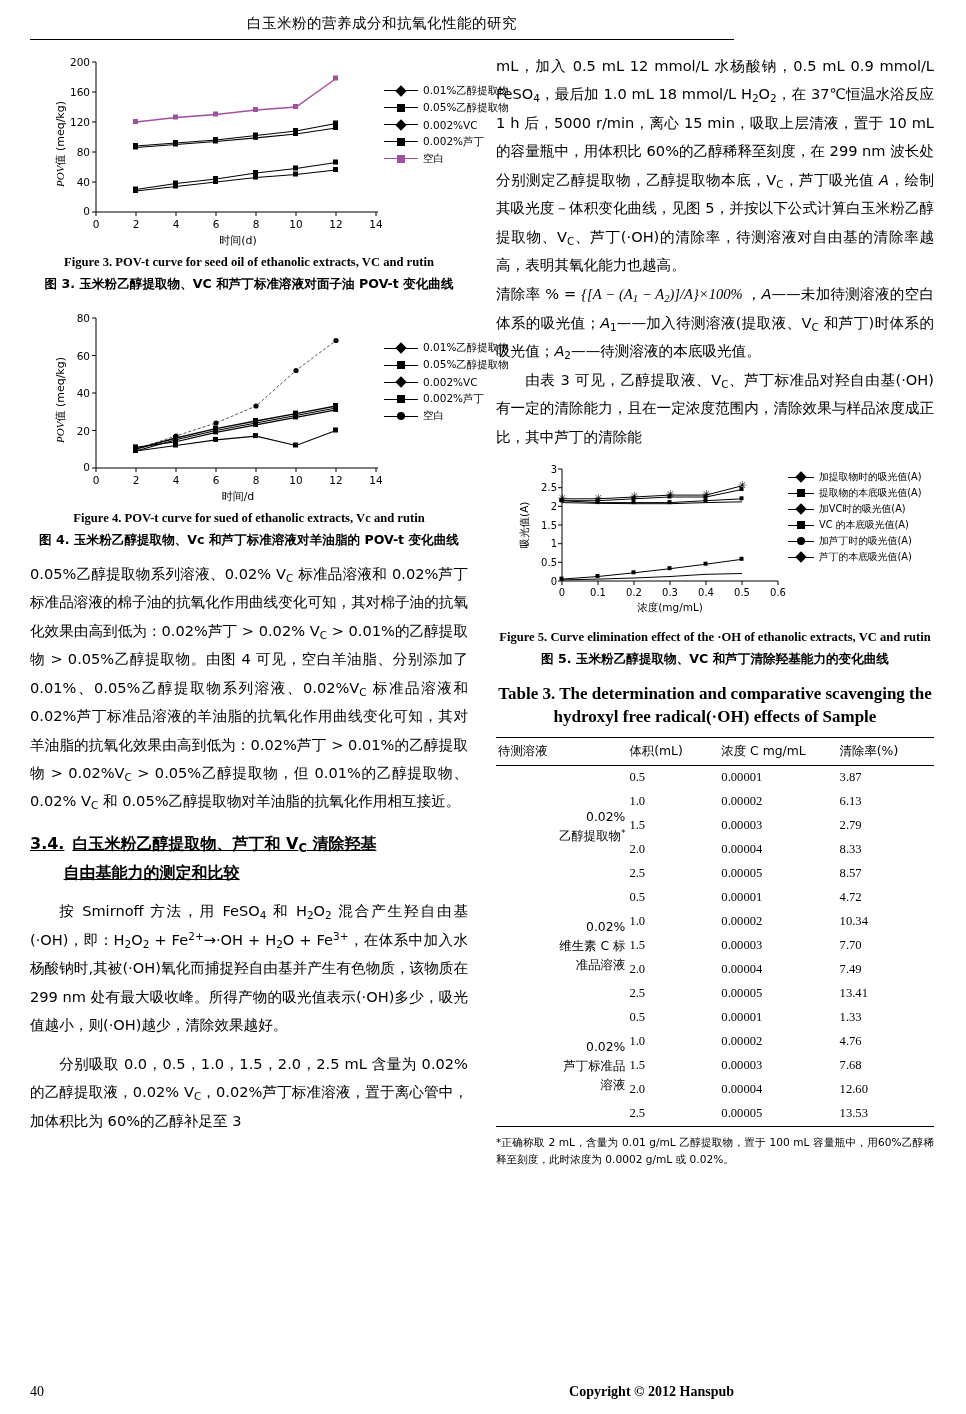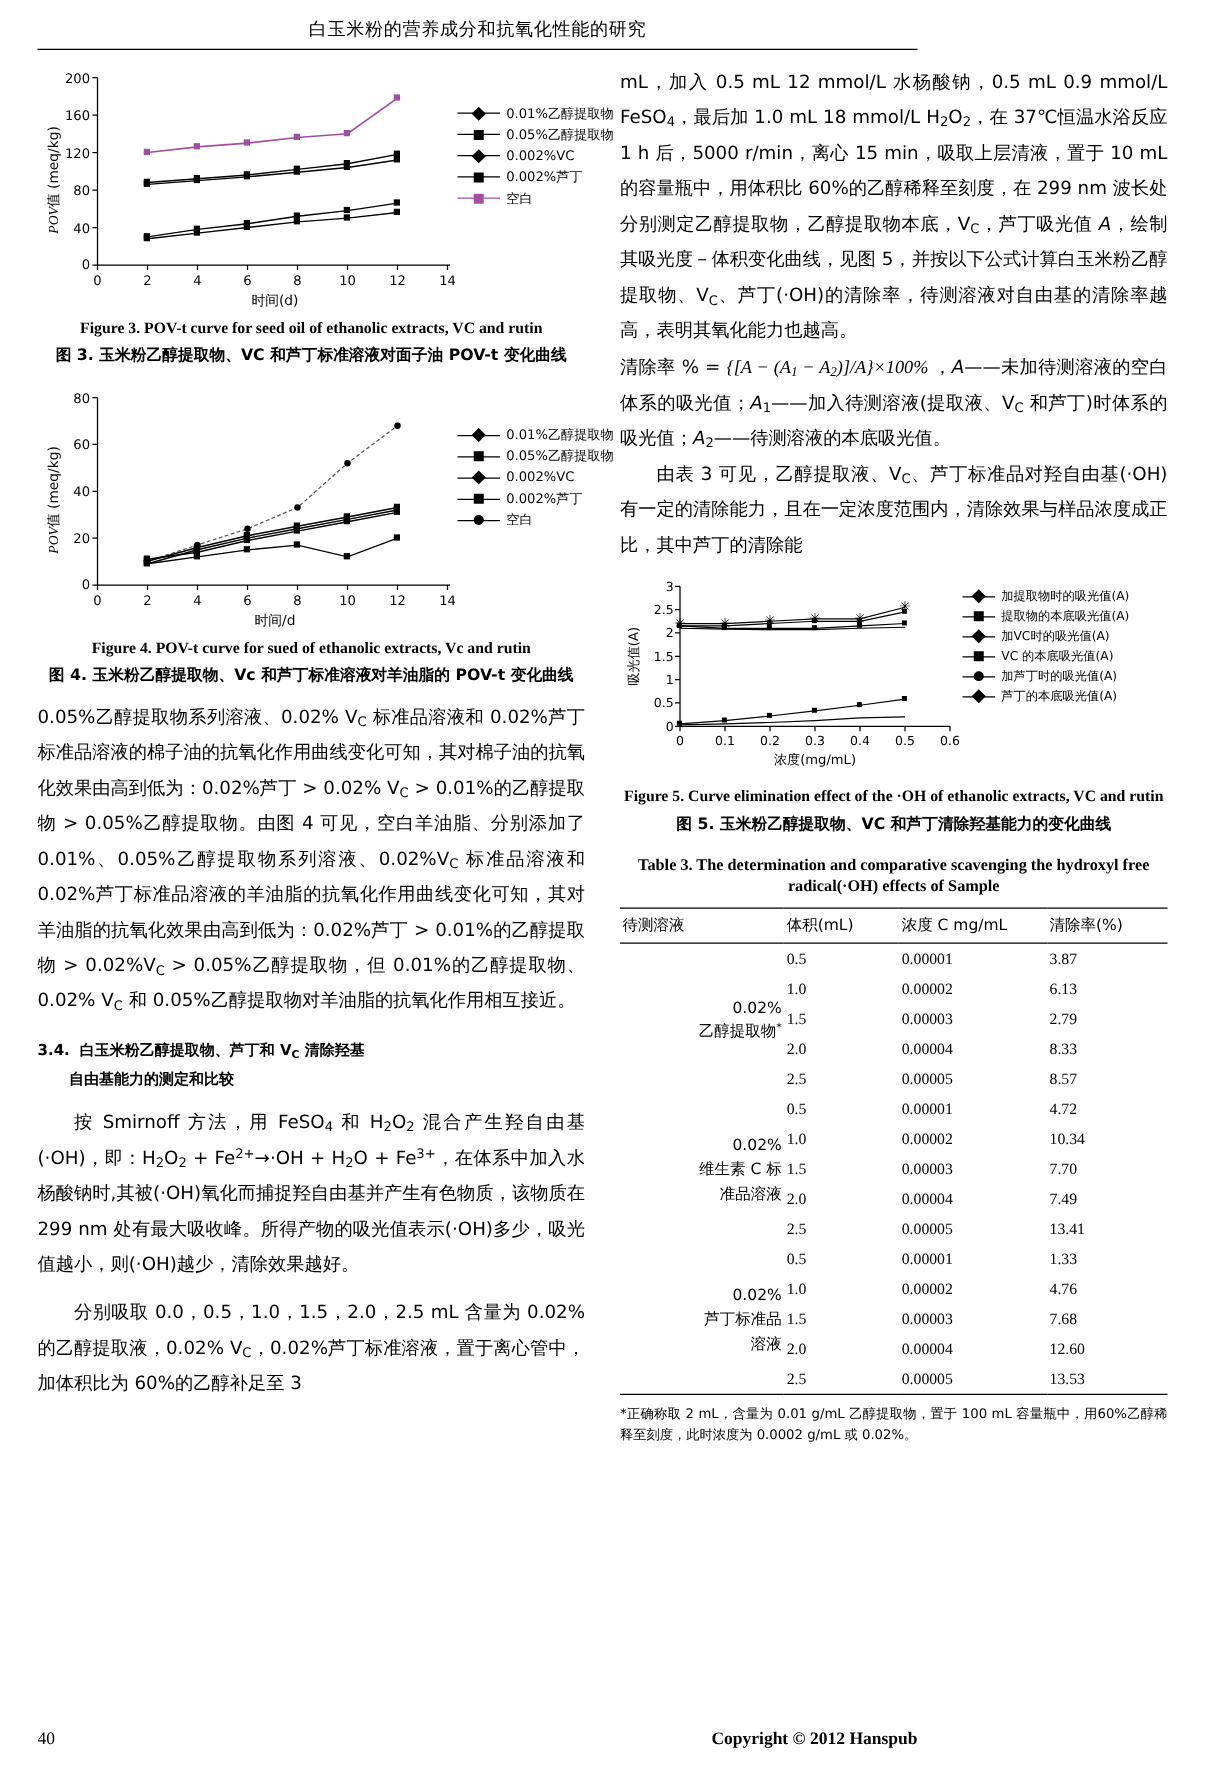--- a/index.html
+++ b/index.html
@@ -30,21 +30,21 @@
     gap:28px;
     margin-top:12px;
     height:1290px;
   }
   .col{ width:438px; position:relative; }
   .colL{ }
   .colR{ }
 
   
   .figbox{ position:relative; width:438px; }
-  .chart-wrap{ position:relative; }
+  .chart-wrap{ position:relative;margin-left:18px; }
   .chart-svg{ display:block; }
   .legend{
     position:absolute;
     font-family:"DejaVu Sans", sans-serif;
     font-size:10.5px;
   }
   .legend .li{ display:flex; align-items:center; gap:5px; height:17px; white-space:nowrap; }
   .legend .mk{ width:34px; height:10px; position:relative; display:inline-block; }
   .legend .mk i{ position:absolute; left:0; top:4.5px; width:34px; height:1px; background:#000; }
   .legend .mk s{ position:absolute; left:13px; top:1px; width:8px; height:8px; background:#000; text-decoration:none; }
@@ -69,39 +69,40 @@
     font-family:"DejaVu Sans", sans-serif;
     font-size:14.6px;
     line-height:1.95;
     text-align:justify;
     margin-top:10px;
   }
   .body-cn.indent{ text-indent:2em; }
   .h3{
     font-family:"DejaVu Sans", sans-serif;
     font-weight:bold;
-    font-size:12px;
+    font-size:16px;
     line-height:1.8;
     margin-top:14px;
+    text-decoration:underline;
   }
   .h3 .num{ margin-right:8px; }
   .h3 .l2{ display:block; margin-left:2.1em; }
 
   sub{ font-size:0.72em; vertical-align:-0.25em;}
   sup{ font-size:0.72em; vertical-align:0.45em;}
   i{ font-style:italic; }
 
   
   .formula{ font-family:"Liberation Serif", serif; font-style:italic; }
 
   
   .tabcap{
     font-family:"Liberation Serif", serif;
     font-weight:bold;
-    font-size:13px;
+    font-size:17px;
     text-align:center;
     line-height:1.35;
     margin-top:14px;
   }
   .tabcap-cn{
     font-family:"DejaVu Sans", sans-serif;
     font-weight:bold;
     font-size:12.8px;
     text-align:center;
     margin-top:4px;

